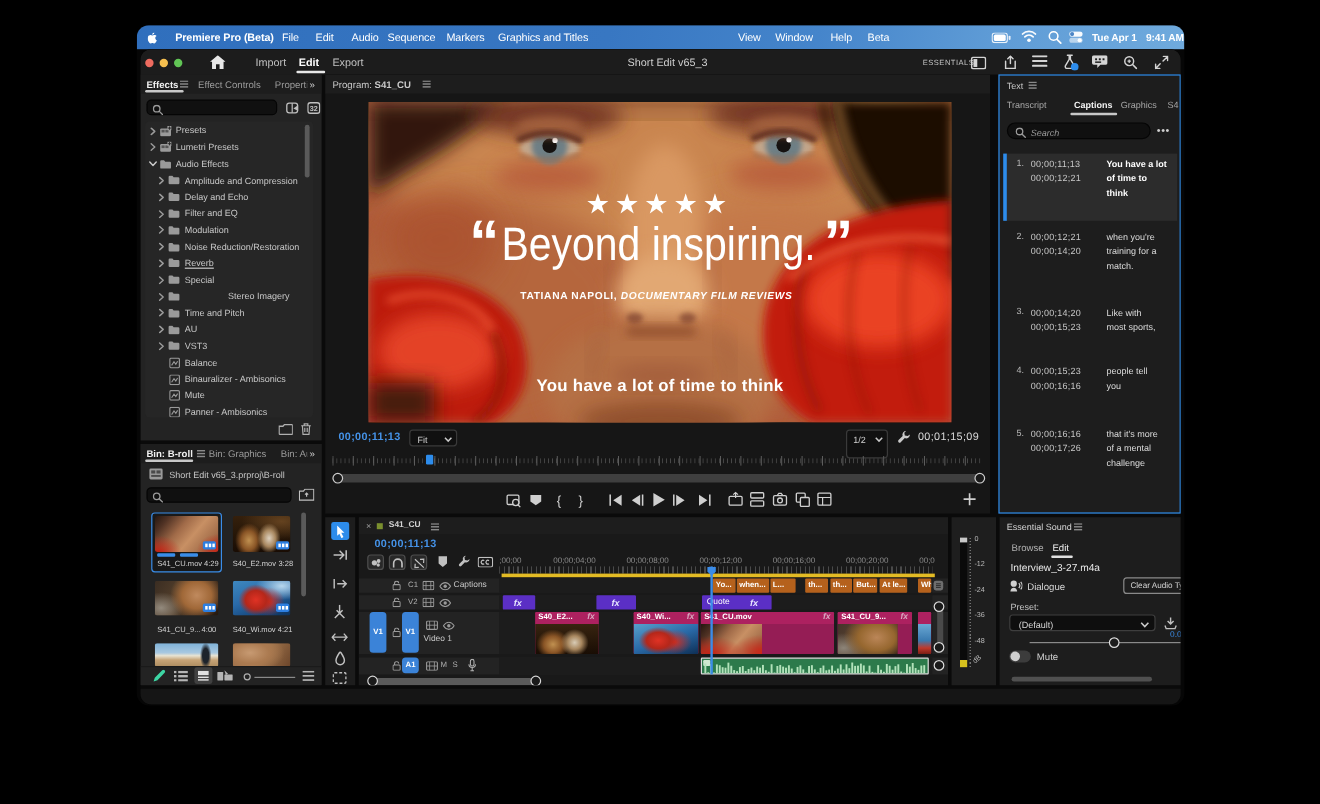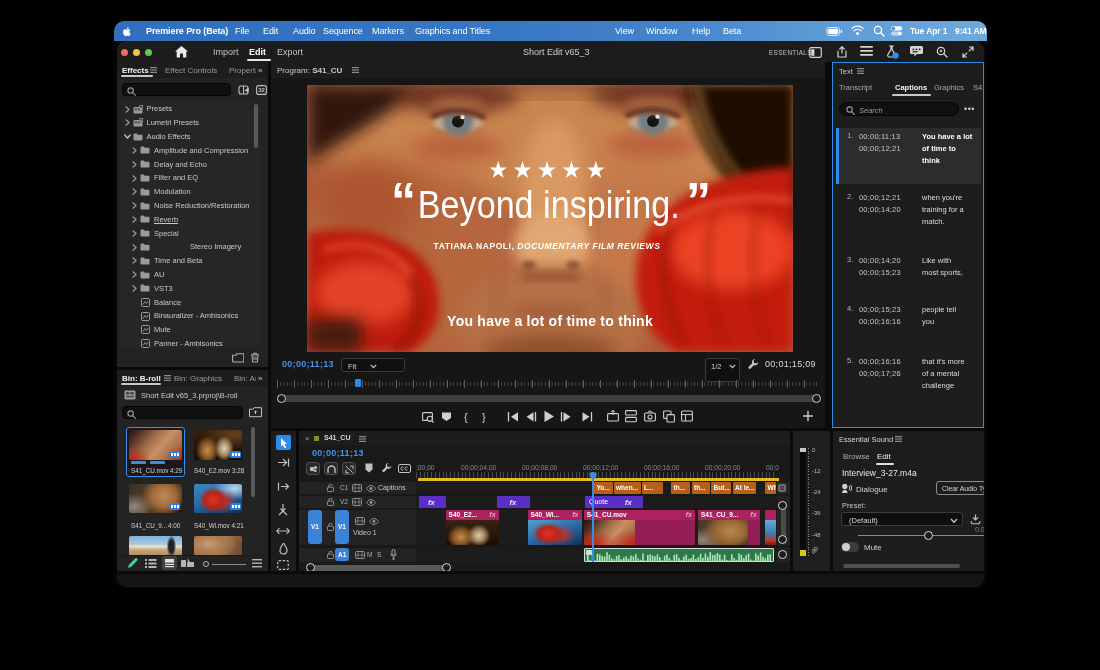--- a/index.html
+++ b/index.html
@@ -247,21 +247,21 @@
           <svg class="abs" style="left:19.0px;top:142.0px;" width="10" height="8" viewBox="0 0 10 8">
             <path d="M0.5 1.5a1 1 0 011-1h2.2l1 1.2h3.8a1 1 0 011 1v3.8a1 1 0 01-1 1h-7a1 1 0 01-1-1z" fill="#9a9a9a"></path>
           </svg>
           <span class="abs" style="left:33.0px;top:141.4px;font-size:7.5px;color:#c8c8c8;white-space:nowrap;margin-left:36px;">Stereo Imagery</span>
           <svg class="abs" style="left:10.6px;top:156.3px;" width="5" height="7" viewBox="0 0 5 7">
             <path d="M1 0.8L4 3.5 1 6.2" fill="none" stroke="#9a9a9a" stroke-width="1.2" stroke-linecap="round" stroke-linejoin="round"></path>
           </svg>
           <svg class="abs" style="left:19.0px;top:155.8px;" width="10" height="8" viewBox="0 0 10 8">
             <path d="M0.5 1.5a1 1 0 011-1h2.2l1 1.2h3.8a1 1 0 011 1v3.8a1 1 0 01-1 1h-7a1 1 0 01-1-1z" fill="#9a9a9a"></path>
           </svg>
-          <span class="abs" style="left:33.0px;top:155.2px;font-size:7.5px;color:#c8c8c8;white-space:nowrap;">Time and Beta</span>
+          <span class="abs" style="left:33.0px;top:155.2px;font-size:7.5px;color:#c8c8c8;white-space:nowrap;">Time and Pitch</span>
           <svg class="abs" style="left:10.6px;top:170.1px;" width="5" height="7" viewBox="0 0 5 7">
             <path d="M1 0.8L4 3.5 1 6.2" fill="none" stroke="#9a9a9a" stroke-width="1.2" stroke-linecap="round" stroke-linejoin="round"></path>
           </svg>
           <svg class="abs" style="left:19.0px;top:169.6px;" width="10" height="8" viewBox="0 0 10 8">
             <path d="M0.5 1.5a1 1 0 011-1h2.2l1 1.2h3.8a1 1 0 011 1v3.8a1 1 0 01-1 1h-7a1 1 0 01-1-1z" fill="#9a9a9a"></path>
           </svg>
           <span class="abs" style="left:33.0px;top:169.0px;font-size:7.5px;color:#c8c8c8;white-space:nowrap;">AU</span>
           <svg class="abs" style="left:10.6px;top:183.9px;" width="5" height="7" viewBox="0 0 5 7">
             <path d="M1 0.8L4 3.5 1 6.2" fill="none" stroke="#9a9a9a" stroke-width="1.2" stroke-linecap="round" stroke-linejoin="round"></path>
           </svg>
@@ -503,21 +503,21 @@
           <polygon points="59.0,0.1 61.1,6.5 67.8,6.5 62.4,10.5 64.5,16.9 59.0,12.9 53.5,16.9 55.6,10.5 50.2,6.5 56.9,6.5" fill="#fff"></polygon>
           <polygon points="83.4,0.1 85.5,6.5 92.2,6.5 86.8,10.5 88.9,16.9 83.4,12.9 77.9,16.9 80.0,10.5 74.6,6.5 81.3,6.5" fill="#fff"></polygon>
           <polygon points="107.8,0.1 109.9,6.5 116.6,6.5 111.2,10.5 113.3,16.9 107.8,12.9 102.3,16.9 104.4,10.5 99.0,6.5 105.7,6.5" fill="#fff"></polygon>
         </svg>
         <div class="abs" style="left:36px;top:123px;width:486px;text-align:center;color:#fff;font-size:39px;line-height:39px;letter-spacing:0;transform:scaleX(0.875);transform-origin:233px 0;">Beyond inspiring.</div>
         <div class="abs qm" style="left:120px;top:114px;">“</div>
         <div class="abs qm" style="left:415px;top:114px;">”</div>
         <div class="abs" style="left:36px;top:251px;width:486px;text-align:center;color:#fff;font-size:14px;font-weight:bold;letter-spacing:0.25px;">You have a lot of time to think</div>
         <div class="abs" style="left:33px;top:179px;width:486px;text-align:center;color:#fff;font-size:8.5px;font-weight:bold;letter-spacing:0.55px;">TATIANA NAPOLI, <i>DOCUMENTARY FILM REVIEWS</i></div>
         <span class="abs" style="left:11px;top:297px;color:#4593e9;font-size:9px;font-weight:bold;letter-spacing:0.3px;">00;00;11;13</span>
-<div class="abs" style="left:70px;top:295.5px;width:64px;height:14px;background:#101010;border:1px solid #3a3a3a;border-radius:3px;">
+<div class="abs" style="left:70px;top:295.5px;width:40px;height:14px;background:#101010;border:1px solid #3a3a3a;border-radius:3px;">
  <span class="abs" style="left:6px;top:3px;font-size:7.5px;color:#d0d0d0;">Fit</span>
  <svg class="abs" style="left:28px;top:5px;" width="7" height="5" viewBox="0 0 7 5">
             <path d="M0.8 0.8L3.5 3.6 6.2 0.8" fill="none" stroke="#c9c9c9" stroke-width="1.2"></path>
           </svg>
 </div>
 <div class="abs" style="left:434px;top:295.5px;width:35px;height:24px;background:#101010;border:1px solid #3a3a3a;border-radius:3px;">
  <span class="abs" style="left:5px;top:3px;font-size:7.5px;color:#d0d0d0;">1/2</span>
  <svg class="abs" style="left:23px;top:5px;" width="7" height="5" viewBox="0 0 7 5">
             <path d="M0.8 0.8L3.5 3.6 6.2 0.8" fill="none" stroke="#c9c9c9" stroke-width="1.2"></path>
           </svg>

